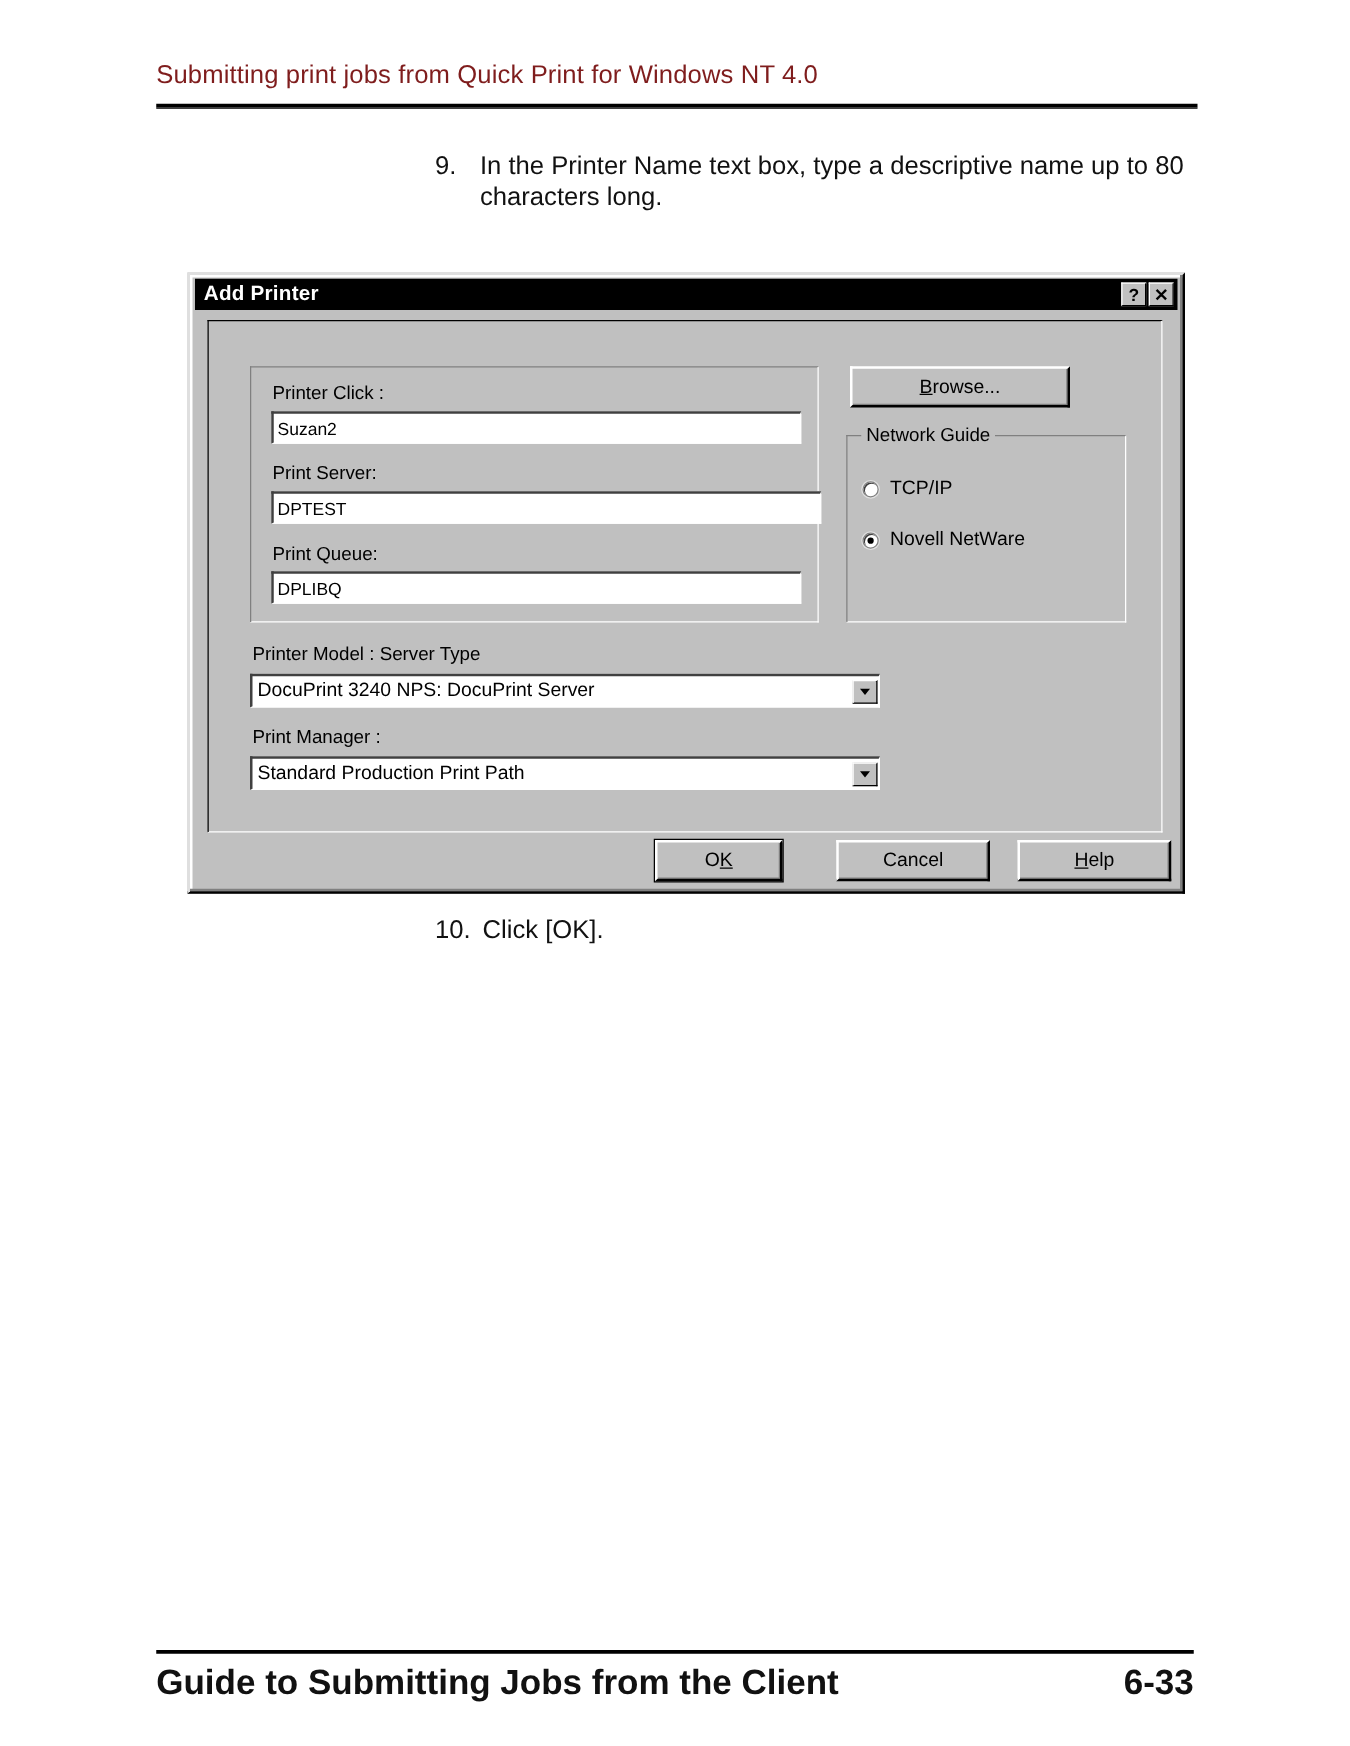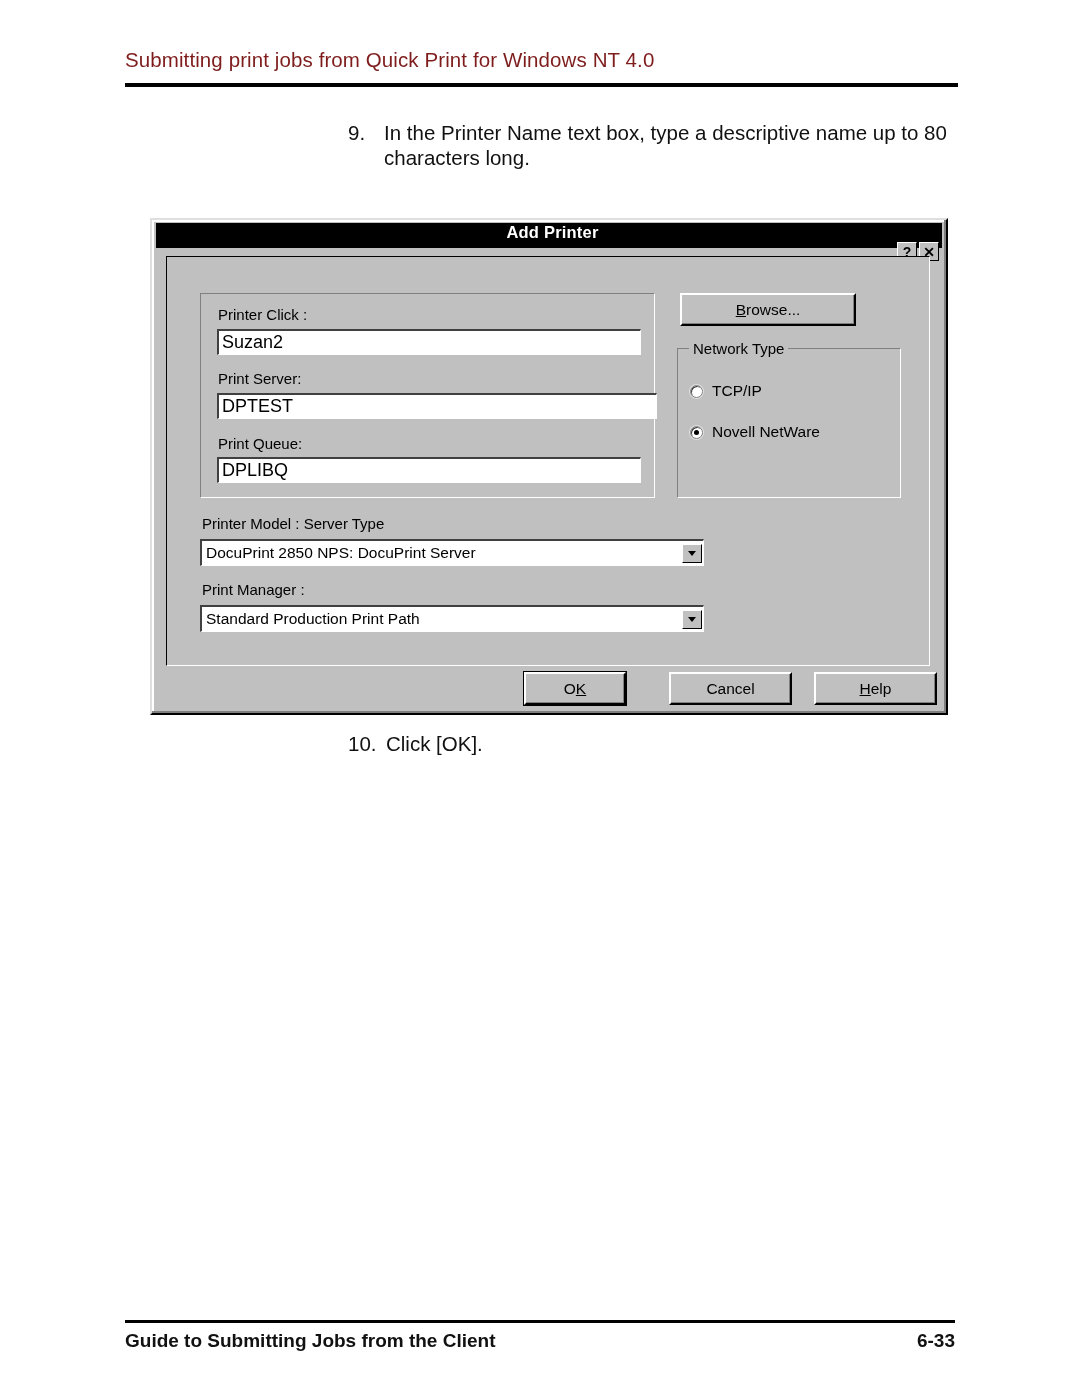--- a/index.html
+++ b/index.html
@@ -75,21 +75,20 @@
     box-shadow: inset -2px -2px 0 #808080, inset 2px 2px 0 #ffffff;
     font-size: 15px;
   }
   .titlebar {
     position: absolute;
     left: 4px; top: 3px;
     width: 786px; height: 25px;
     background: #000000;
     display: flex;
     align-items: center;
-    flex-direction: column;
   }
   .title-text {
     color: #ffffff;
     font-weight: bold;
     font-size: 16.5px;
     margin-left: 7px;
     letter-spacing: .2px;
     white-space: nowrap;
   }
   .title-btns {
@@ -151,21 +150,21 @@
     position: absolute;
     box-sizing: border-box;
     background: #ffffff;
     border-top: 2px solid #404040;
     border-left: 2px solid #404040;
     border-right: 1px solid #ffffff;
     border-bottom: 1px solid #ffffff;
     display: flex;
     align-items: center;
     padding-left: 3px;
-    font-size: 18px;
+    font-size: 14px;
     color: #000;
     overflow: hidden;
     white-space: nowrap;
   }
 
   
   .btn {
     position: absolute;
     box-sizing: border-box;
     background: #c0c0c0;
@@ -289,21 +288,21 @@
     height: 0;
     border-top: 3px solid #000;
   }
   .footer {
     position: absolute;
     left: 125px;
     top: 1330px;
     width: 830px;
     display: flex;
     align-items: baseline;
-    font-size: 19px;
+    font-size: 28px;
     font-weight: bold;
     color: #111;
   }
   .footer .f-left { flex: 1 1 auto; white-space: nowrap; }
   .footer .f-right { flex: 0 0 auto; white-space: nowrap; }
 </style>
 </head>
 <body>
 
 <div class="page-header">
@@ -338,36 +337,36 @@
 
       <div class="fld-label" style="left:17px; top:141px;">Print Queue:</div>
       <div class="textbox" style="left:16px; top:163px; width:424px; height:26px;">DPLIBQ</div>
     </div>
 
     <div class="btn" style="left:513px; top:36px; width:176px; height:33px;">
       <span><u>B</u><span>rowse...</span></span>
     </div>
 
     <div class="netgroup">
-      <div class="gb-title">Network Type</div>
+      <div class="gb-title">Network Guide</div>
 
       <div class="radio-row" style="top:33px;">
         <span class="radio"></span>
         <span>TCP/IP</span>
       </div>
 
       <div class="radio-row" style="top:74px;">
         <span class="radio checked"></span>
         <span>Novell NetWare</span>
       </div>
     </div>
 
     <div class="fld-label" style="left:35px; top:258px;">Printer Model : Server Type</div>
     <div class="combo" style="left:33px; top:282px; width:504px; height:27px;">
-      <span class="combo-val">DocuPrint 2850 NPS: DocuPrint Server</span>
+      <span class="combo-val">DocuPrint 3240 NPS: DocuPrint Server</span>
       <span class="combo-arrow">
           <i></i>
         </span>
     </div>
 
     <div class="fld-label" style="left:35px; top:324px;">Print Manager :</div>
     <div class="combo" style="left:33px; top:348px; width:504px; height:27px;">
       <span class="combo-val">Standard Production Print Path</span>
       <span class="combo-arrow">
           <i></i>

